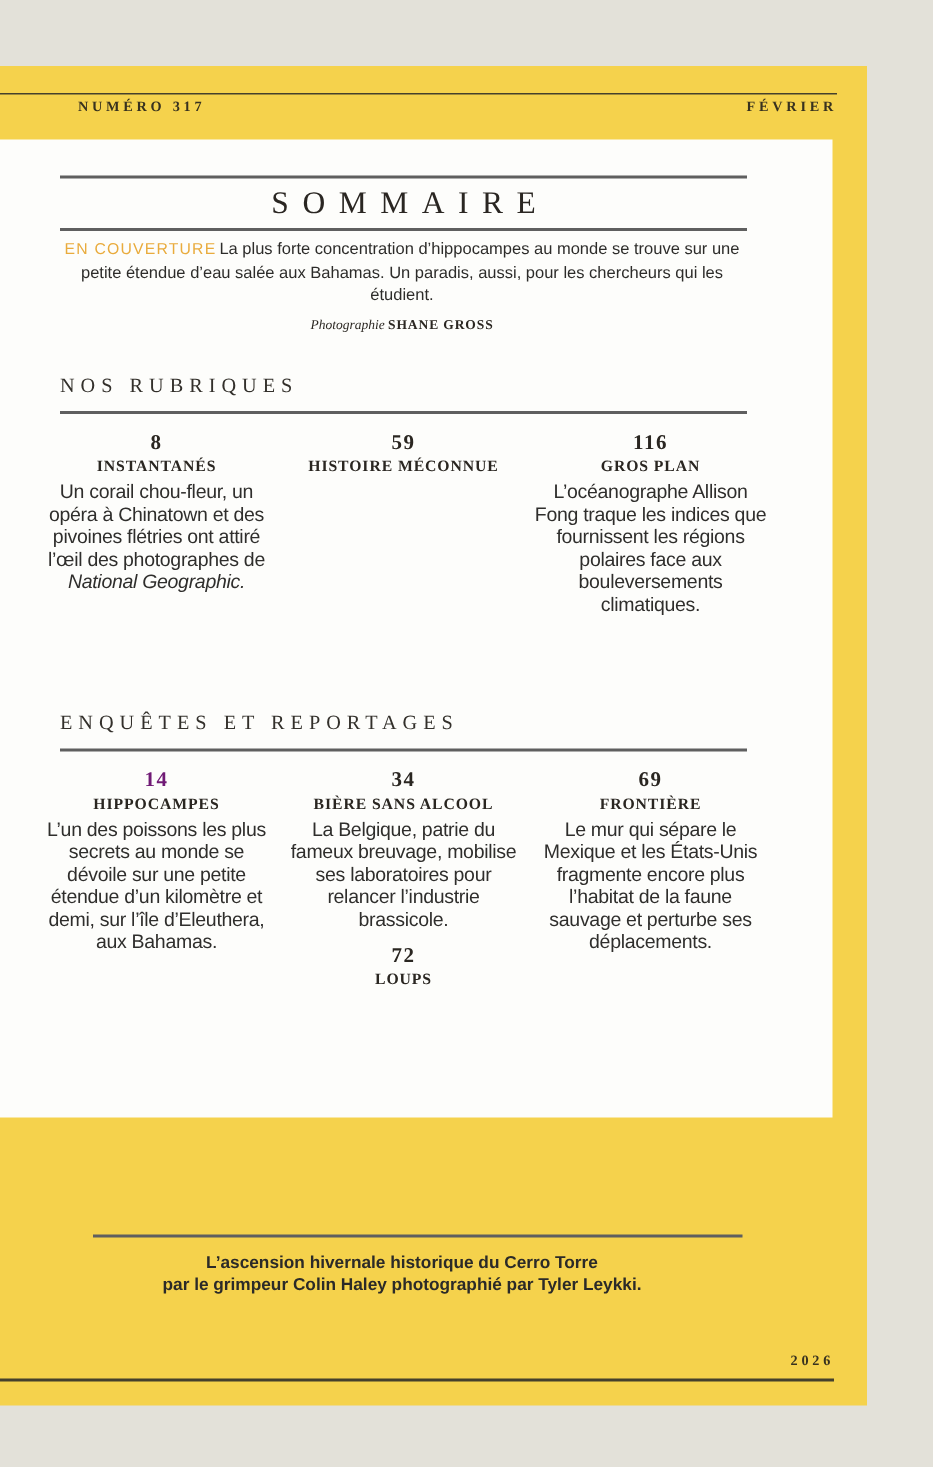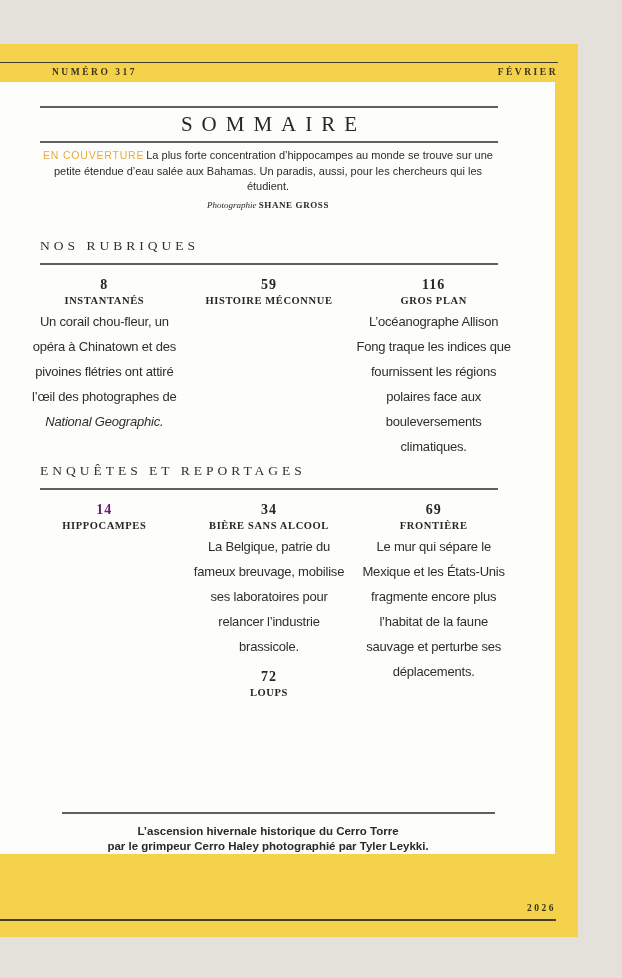--- a/index.html
+++ b/index.html
@@ -27,21 +27,21 @@
     position:absolute;
     font-family:"Liberation Serif",serif;
     font-weight:700;font-size:9.5px;letter-spacing:2.5px;
     color:#38321f;white-space:nowrap;
   }
   .issue{left:52px;top:67px;}
   .month{right:64px;top:67px;}
   .year{right:66px;top:903px;}
   
   .page{
-    position:absolute;left:0;top:82px;width:555px;height:772px;
+    position:absolute;left:0;top:93px;width:555px;height:652px;
     background:#fdfdfb;
   }
   
   .sommaire{
     position:absolute;left:40px;top:24px;width:458px;height:33px;
     border-top:2px solid #5f5f5f;border-bottom:2px solid #5f5f5f;
     display:flex;align-items:center;justify-content:center;
   }
   .sommaire-title{
     font-family:"Liberation Serif",serif;
@@ -86,21 +86,21 @@
     font-family:"Liberation Serif",serif;font-weight:700;
     font-size:14px;letter-spacing:1px;color:#2a2621;
   }
   .num.accent{color:#701a75;}
   .etitle{
     font-family:"Liberation Serif",serif;font-weight:700;
     font-size:10.5px;letter-spacing:0.6px;margin-top:2px;color:#2a2621;
     white-space:nowrap;
   }
   .etext{
-    margin-top:3px;font-size:13px;line-height:25px;
+    margin-top:3px;font-size:13px;line-height:15px;
     letter-spacing:-0.2px;color:#2f2e2c;
   }
   .etext i{font-style:italic;}
   
   .footer-rule{
     position:absolute;left:62px;top:730px;width:433px;height:2px;
     background:#5f5f5f;
   }
   .footer-caption{
     position:absolute;left:36px;top:742px;width:464px;
@@ -153,20 +153,21 @@
         </div>
       </div>
     </div>
 
   <div class="section-heading" id="heading-1">ENQUÊTES ET REPORTAGES</div>
   <div class="cols" id="cols-1">
       <div class="col">
         <div class="entry">
           <div class="num accent">14</div>
           <div class="etitle">HIPPOCAMPES</div>
+          <div class="etext">L’un des poissons les plus secrets au monde se dévoile sur une petite étendue d’un kilomètre et demi, sur l’île d’Eleuthera, aux Bahamas.</div>
         </div>
       </div>
       <div class="col">
         <div class="entry">
           <div class="num">34</div>
           <div class="etitle">BIÈRE SANS ALCOOL</div>
           <div class="etext">La Belgique, patrie du fameux breuvage, mobilise ses laboratoires pour relancer l’industrie brassicole.</div>
         </div>
         <div class="entry">
           <div class="num">72</div>
@@ -178,19 +179,19 @@
           <div class="num">69</div>
           <div class="etitle">FRONTIÈRE</div>
           <div class="etext">Le mur qui sépare le Mexique et les États-Unis fragmente encore plus l’habitat de la faune sauvage et perturbe ses déplacements.</div>
         </div>
       </div>
     </div>
 
   <div class="footer-rule"></div>
   <div class="footer-caption">
     <div>L’ascension hivernale historique du Cerro Torre</div>
-    <div>par le grimpeur Cerro Haley photographié par Tyler Leykki.</div>
+    <div>par le grimpeur Colin Haley photographié par Tyler Leykki.</div>
   </div>
 
 </div>
 
 <div class="band-rule-bottom"></div>
 <div class="masthead-label year">2026</div>
 
 </body></html>

